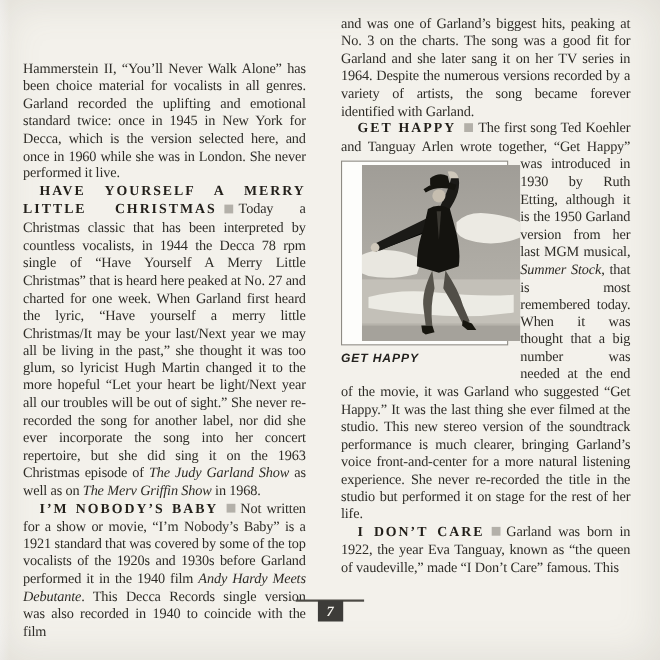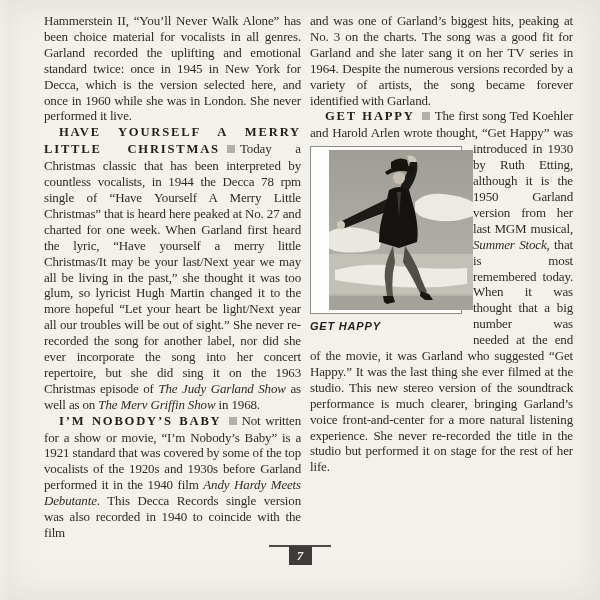--- a/index.html
+++ b/index.html
@@ -18,21 +18,21 @@
   .scan-vignette{
     position:absolute;inset:0;pointer-events:none;
     box-shadow:inset 0 0 38px rgba(120,115,100,0.16);
   }
   .col{
     position:absolute;top:13px;
     font-size:13px;line-height:15.9px;
     letter-spacing:-0.15px;
     text-align:justify;
   }
-  .col-left{left:44px;width:257px;}
+  .col-left{left:21px;width:257px;margin-top:41px;}
   .col-right{left:310px;width:263px;}
   .par{margin:0;}
   .heading{
     font-weight:bold;
     letter-spacing:1.8px;
     font-size:12.6px;
     color:#221f1a;
   }
   .indent{text-indent:15px;}
   .sq{
@@ -106,21 +106,21 @@
     <span class="heading">HAVE YOURSELF A MERRY LITTLE CHRISTMAS</span><span class="sq"></span><span>Today a Christmas classic that has been interpreted by countless vocalists, in 1944 the Decca 78 rpm single of “Have Yourself A Merry Little Christmas” that is heard here peaked at No. 27 and charted for one week. When Garland first heard the lyric, “Have yourself a merry little Christmas/It may be your last/Next year we may all be living in the past,” she thought it was too glum, so lyricist Hugh Martin changed it to the more hopeful “Let your heart be light/Next year all our troubles will be out of sight.” She never re-recorded the song for another label, nor did she ever incorporate the song into her concert repertoire, but she did sing it on the 1963 Christmas episode of </span><i>The Judy Garland Show</i><span> as well as on </span><i>The Merv Griffin Show</i><span> in 1968.</span>
   </div>
   <div class="par indent">
     <span class="heading">I’M NOBODY’S BABY</span><span class="sq"></span><span>Not written for a show or movie, “I’m Nobody’s Baby” is a 1921 standard that was covered by some of the top vocalists of the 1920s and 1930s before Garland performed it in the 1940 film </span><i>Andy Hardy Meets Debutante</i><span>. This Decca Records single version was also recorded in 1940 to coincide with the film</span>
   </div>
 </div>
 
 <div class="col col-right">
   <div class="par"><span>and was one of Garland’s biggest hits, peaking at No. 3 on the charts. The song was a good fit for Garland and she later sang it on her TV series in 1964. Despite the numerous versions recorded by a variety of artists, the song became forever identified with Garland.</span></div>
   <div class="par indent">
-    <span class="heading">GET HAPPY</span><span class="sq"></span><span>The first song Ted Koehler and Harold Arlen wrote thought, “Get Happy” </span><span class="photo-block">
+    <span class="heading">GET HAPPY</span><span class="sq"></span><span>The first song Ted Koehler and Tanguay Arlen wrote together, “Get Happy” </span><span class="photo-block">
         <span class="photo-frame"><svg width="144" height="160" viewBox="0 0 144 160">
         <defs>
           <linearGradient id="sky" x1="0" y1="0" x2="0" y2="1">
             <stop offset="0" stop-color="#a09d97"></stop>
             <stop offset="0.55" stop-color="#aeaba4"></stop>
             <stop offset="1" stop-color="#b8b5ad"></stop>
           </linearGradient>
         </defs>
         <rect x="0" y="0" width="144" height="160" fill="url(#sky)"></rect>
 
@@ -146,20 +146,23 @@
 
         <path d="M64 96 Q 54 116 56 130 L 58 146 L 64 146 Q 62 128 66 112 Z" fill="#57544c"></path>
         <path d="M76 96 Q 88 114 92 128 L 98 142 L 92 145 Q 84 128 74 112 Z" fill="#514e47"></path>
 
         <path d="M54 146 l10 0 l2 6 l-8 2 l-3 -2 z" fill="#17160f"></path>
         <path d="M92 141 l8 3 l4 6 l-8 0 l-5 -4 z" fill="#17160f"></path>
       </svg></span>
         <span class="photo-caption">GET HAPPY</span>
       </span><span>was introduced in 1930 by Ruth Etting, although it is the 1950 Garland version from her last MGM musical, </span><i>Summer Stock</i><span>, that is most remembered today. When it was thought that a big number was needed at the end of the movie, it was Garland who suggested “Get Happy.” It was the last thing she ever filmed at the studio. This new stereo version of the soundtrack performance is much clearer, bringing Garland’s voice front-and-center for a more natural listening experience. She never re-recorded the title in the studio but performed it on stage for the rest of her life.</span>
   </div>
+  <div class="par indent">
+    <span class="heading">I DON’T CARE</span><span class="sq"></span><span>Garland was born in 1922, the year Eva Tanguay, known as “the queen of vaudeville,” made “I Don’t Care” famous. This</span>
+  </div>
 </div>
 
 <div class="footer">
   <div class="footer-rule"></div>
   <div class="page-badge">
     <span>7</span>
   </div>
 </div>
 
 <div class="scan-vignette"></div>

